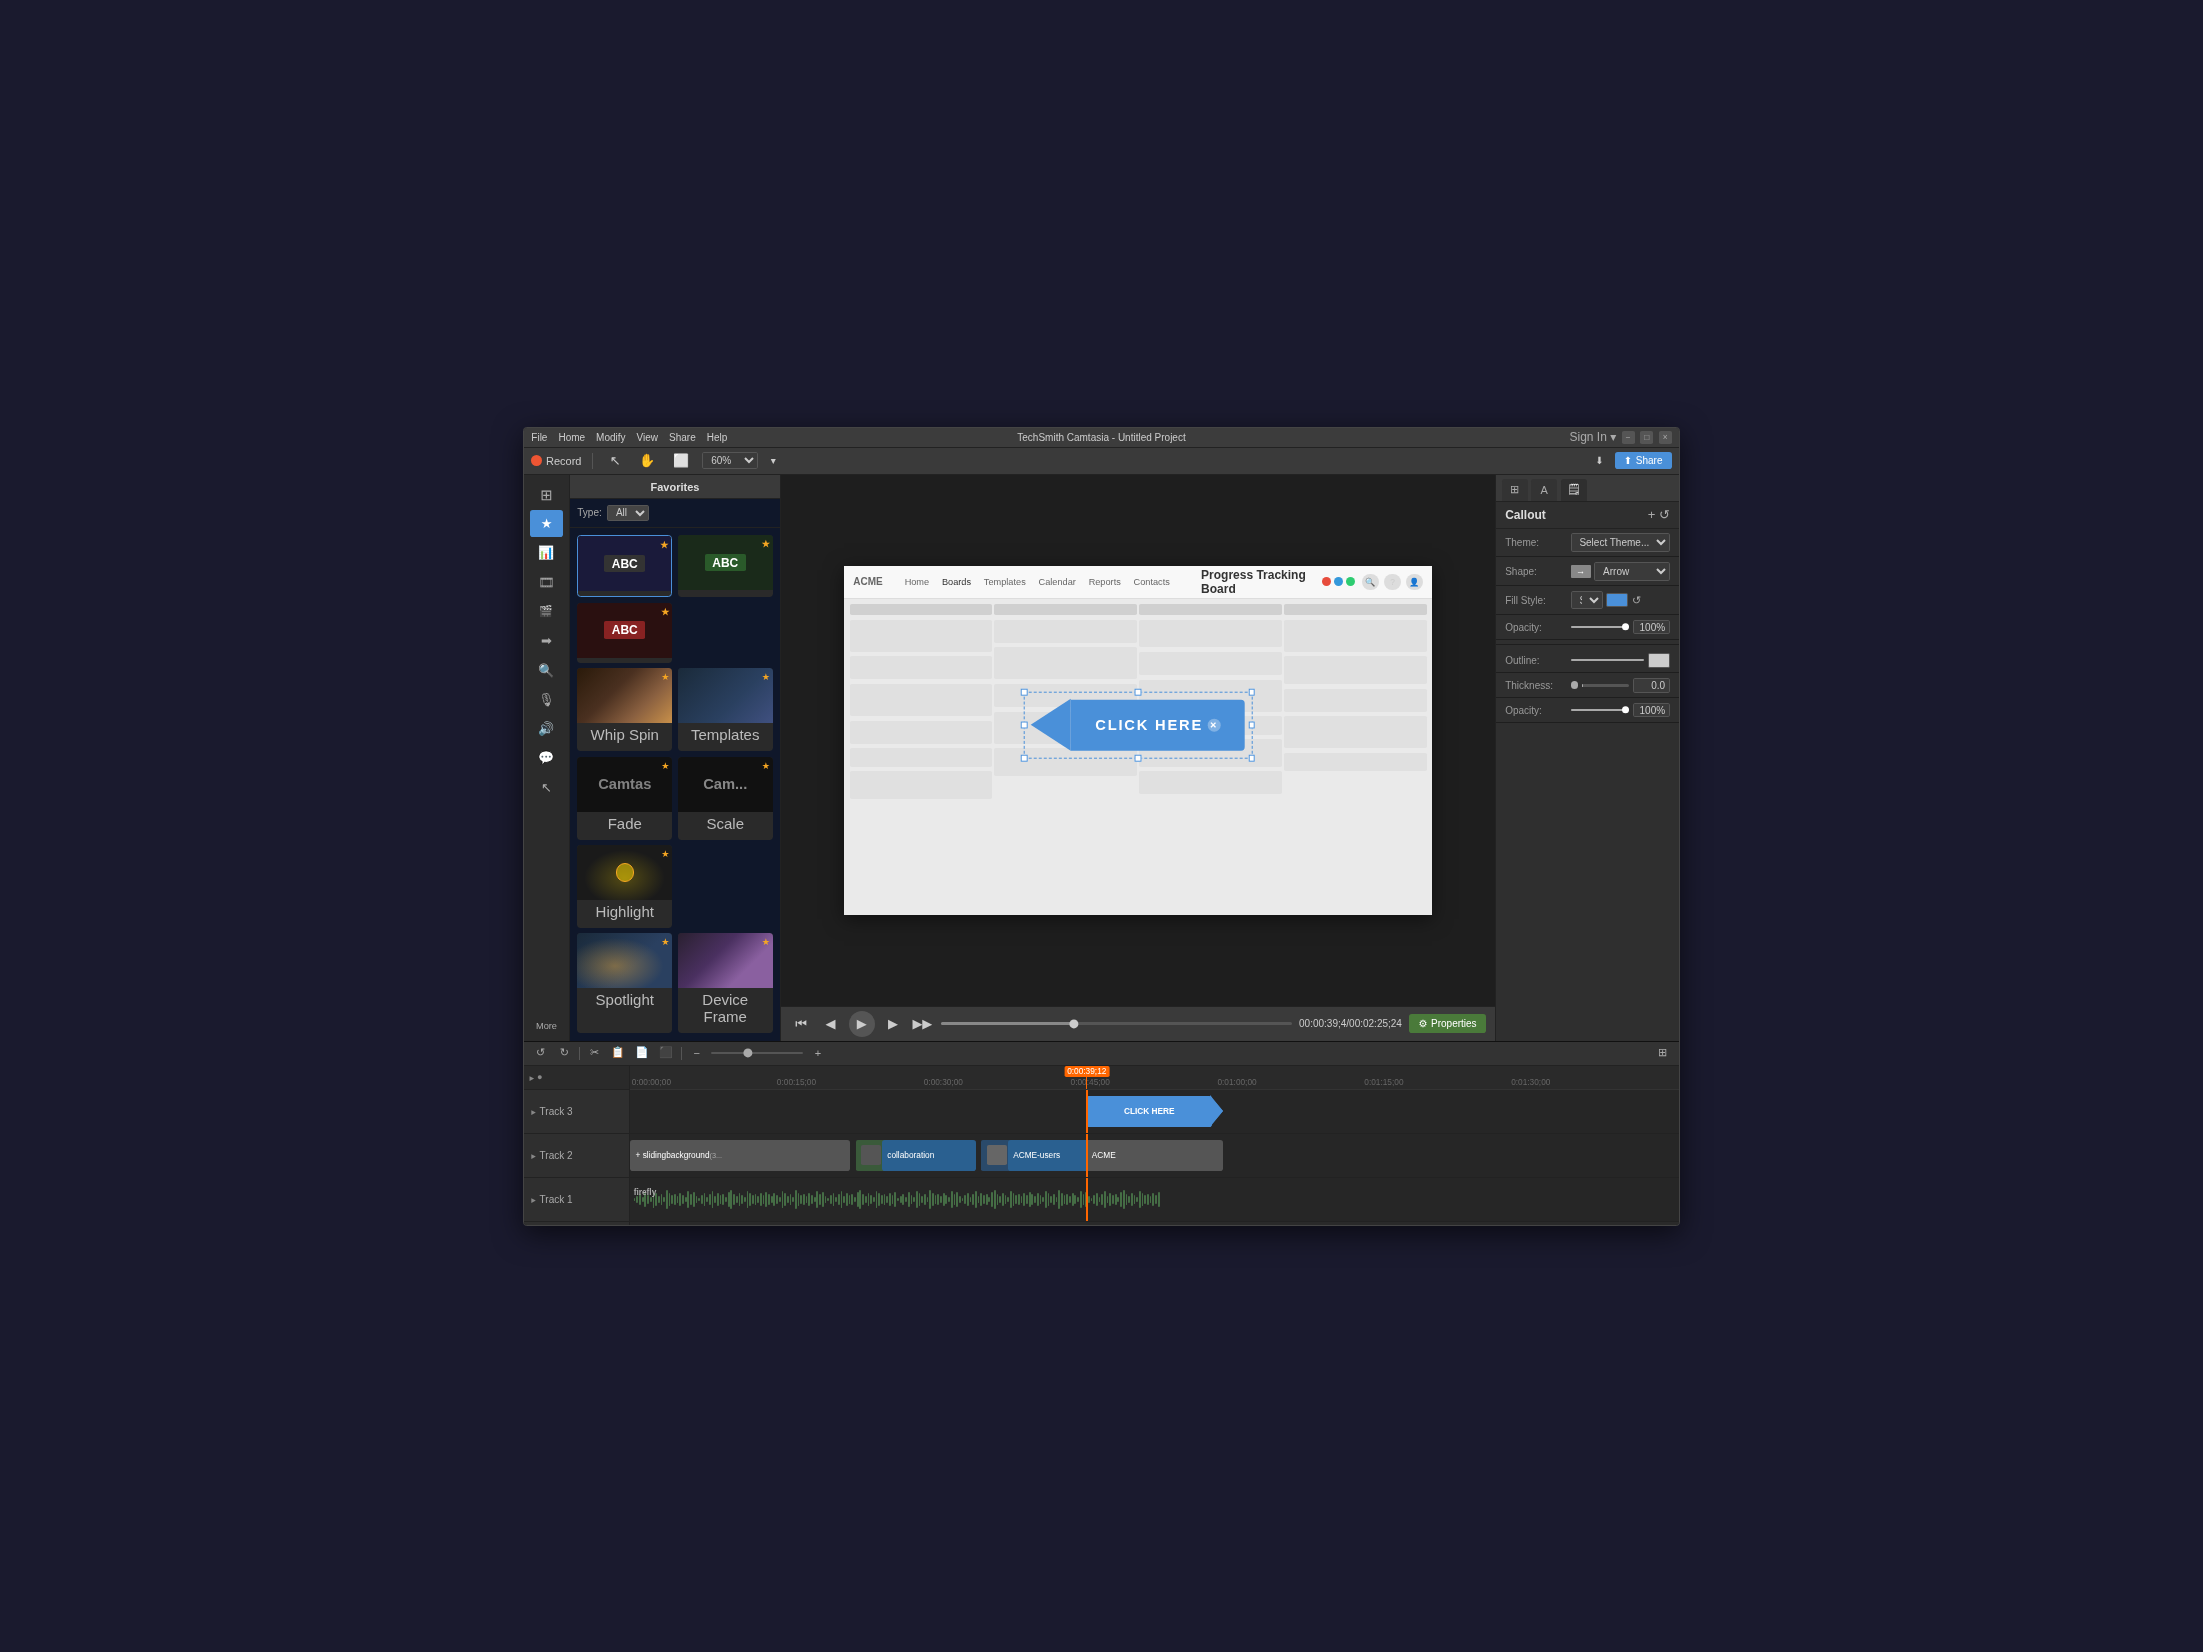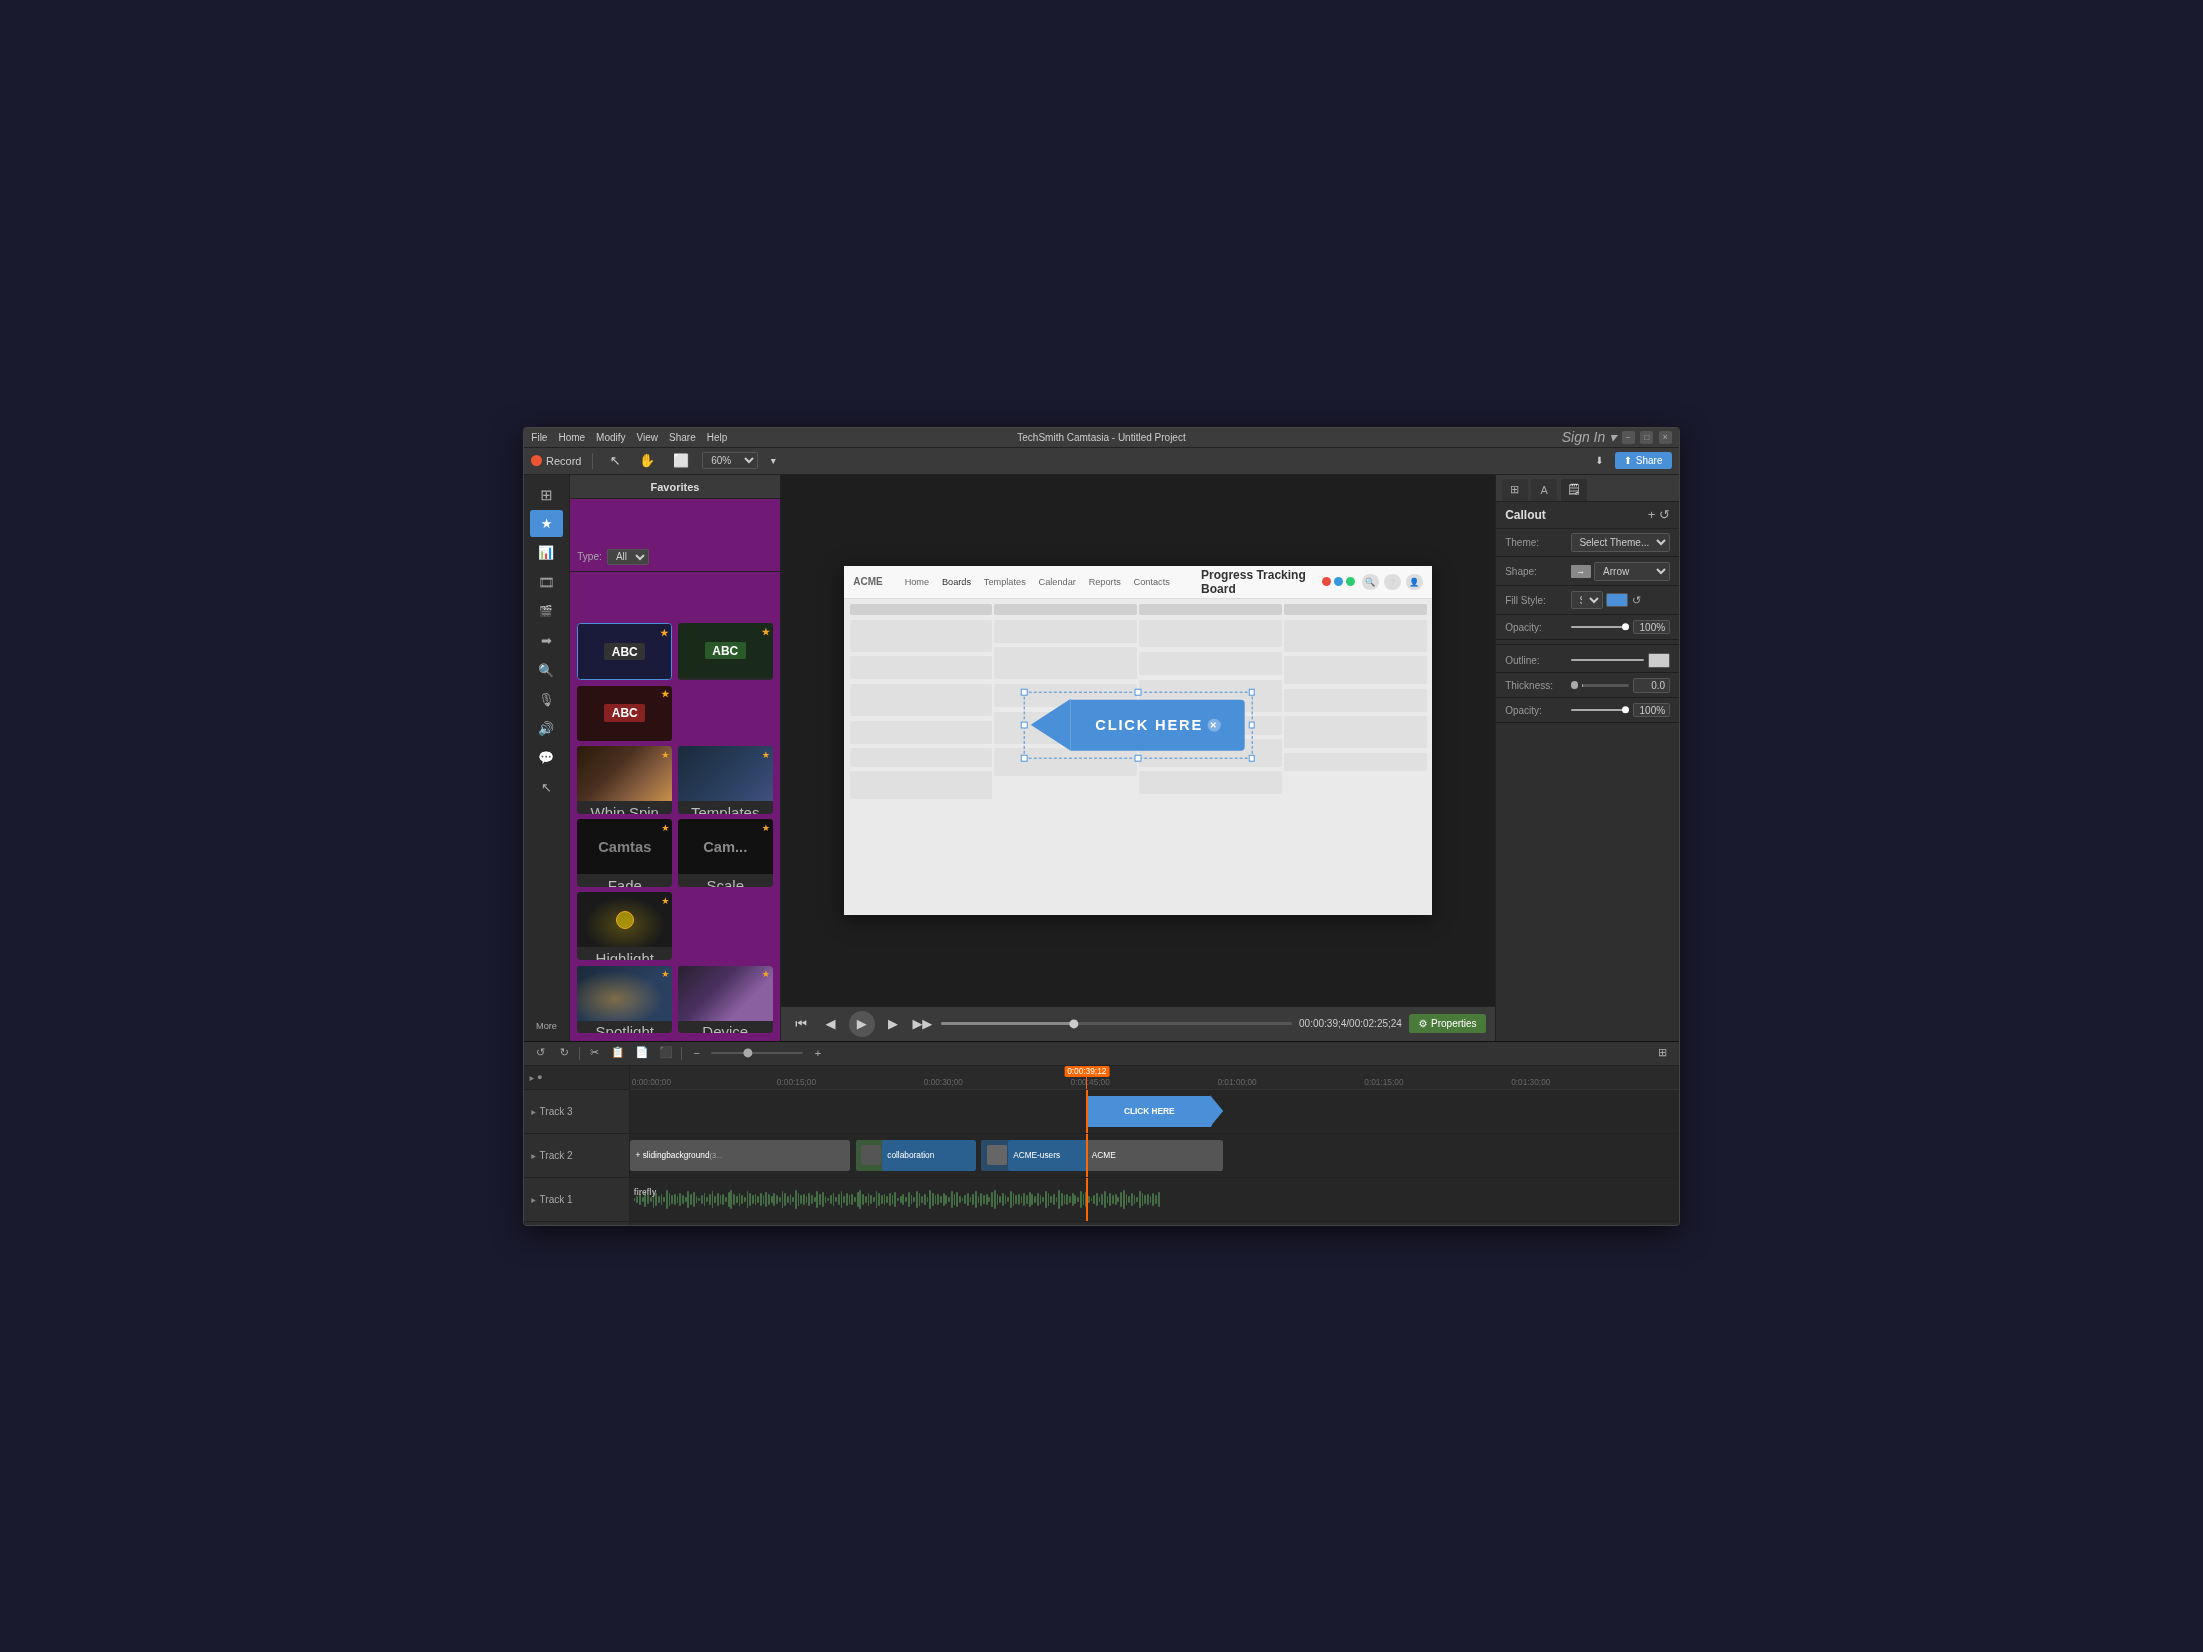--- a/index.html
+++ b/index.html
@@ -87,25 +87,24 @@
     .icon-btn {
       width: 33px; height: 27.5px;
       display: flex; align-items: center; justify-content: center;
       border-radius: 2.8px; cursor: pointer; color: #aaa; font-size: 13px;
     }
     .icon-btn.active { background: #4a90d9; color: #fff; }
     .icon-btn-more { margin-top: auto; font-size: 9.2px; color: #aaa; padding: 3.7px; cursor: pointer; }
     
     .favorites-panel {
       width: 211px;
-      background: #701a75;
+      background: #0f172a;
       border-right: 0.9px solid #222;
       display: flex;
       flex-direction: column;
-      gap: 44px;
     }
     .panel-header {
       background: #3a3a3a;
       padding: 5.5px 9.2px;
       font-size: 11px;
       font-weight: 600;
       color: #ddd;
       border-bottom: 0.9px solid #222;
       text-align: center;
     }
@@ -440,21 +439,21 @@
     <div class="title-bar-menus">
       <span>File</span>
       <span>Home</span>
       <span>Modify</span>
       <span>View</span>
       <span>Share</span>
       <span>Help</span>
     </div>
     <div class="title-bar-title">TechSmith Camtasia - Untitled Project</div>
     <div class="title-bar-controls">
-      <span style="font-size:14px;color:#aaa;font-style:italic;">Sign In ▾</span>
+      <span style="font-size:12px;color:#aaa;">Sign In ▾</span>
       <span class="win-btn">−</span>
       <span class="win-btn">□</span>
       <span class="win-btn">×</span>
     </div>
   </div>
 
   <div class="toolbar">
     <button class="record-btn">
       <span class="record-dot"></span>
       <span>Record</span>

